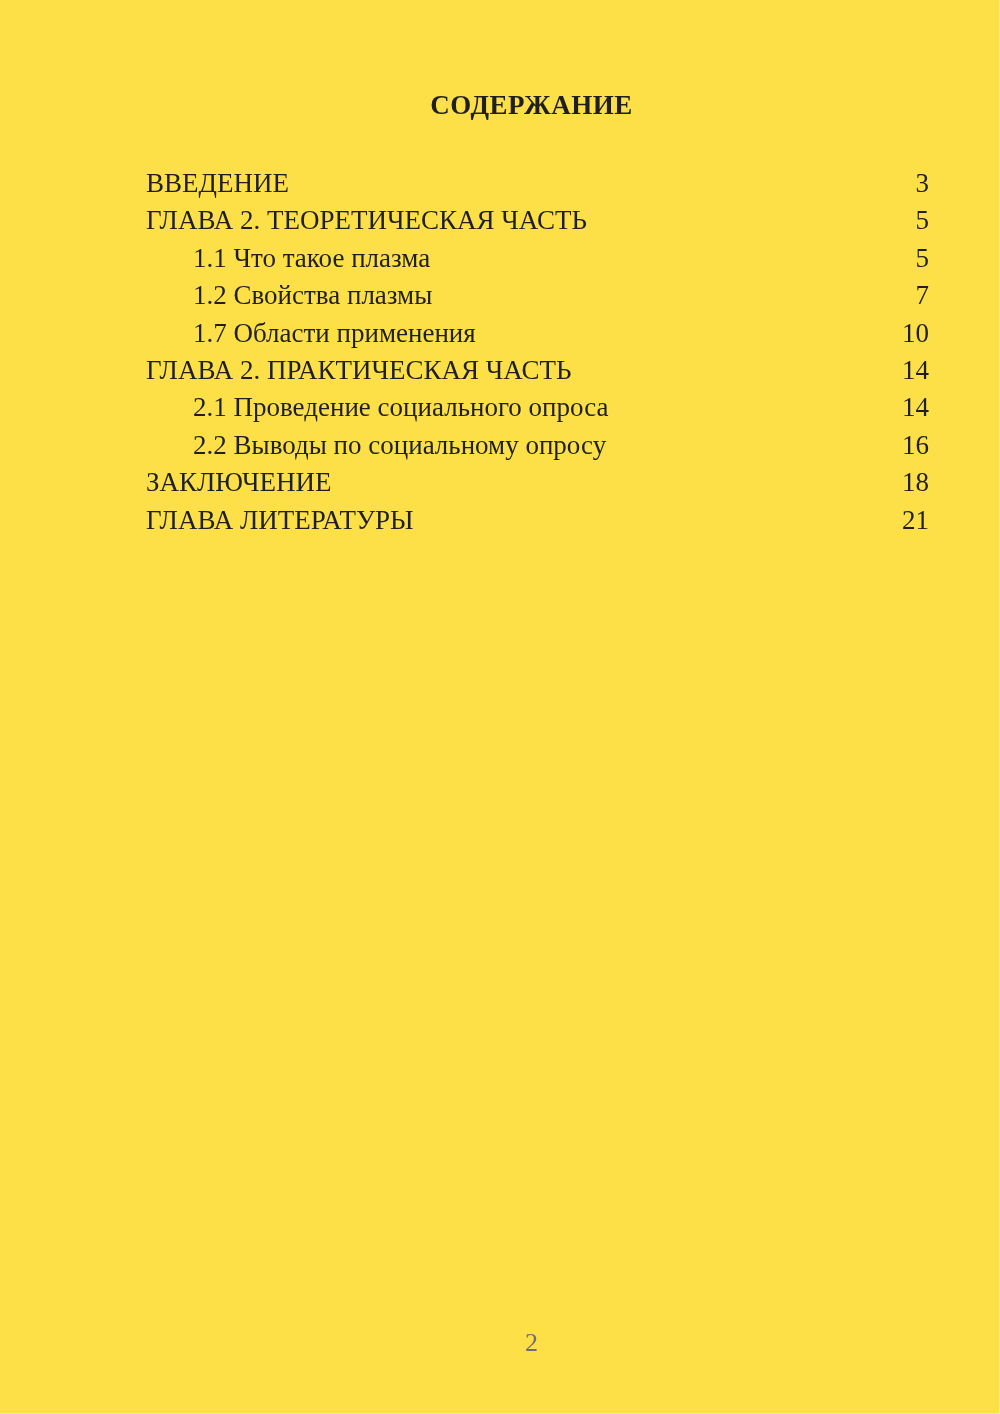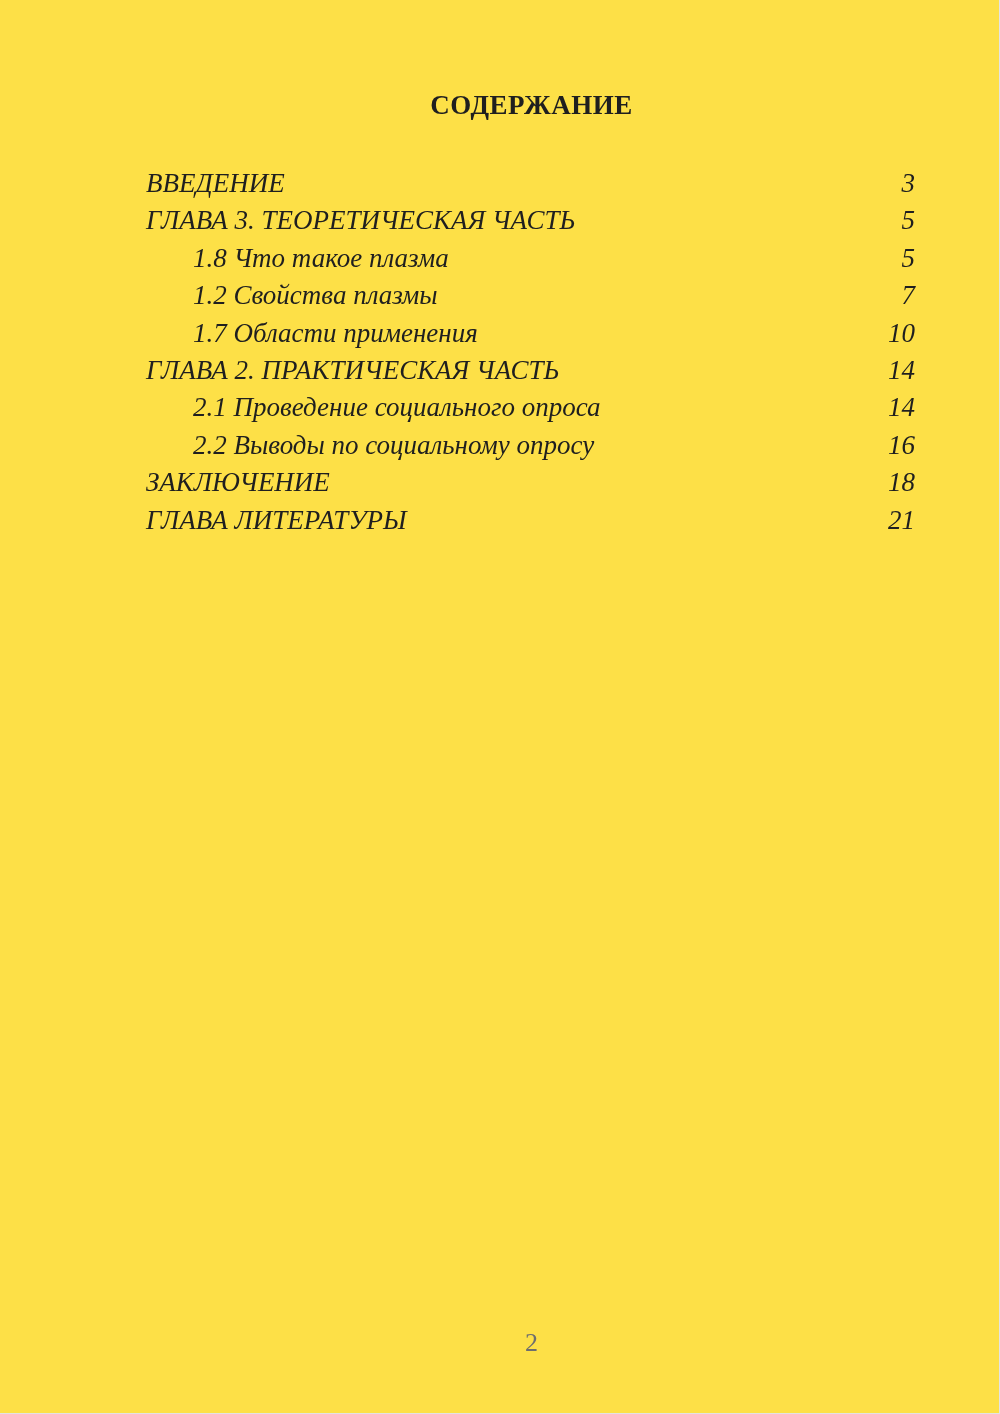--- a/index.html
+++ b/index.html
@@ -33,22 +33,21 @@
     font-size: 27px;
     line-height: 1;
     font-weight: bold;
     color: #1f1f1f;
     letter-spacing: 0.5px;
   }
   .toc {
     position: absolute;
     top: 165px;
     left: 146px;
-    right: 84px;
-    font-style: italic;
+    right: 70px;
   }
   .toc-row {
     display: flex;
     justify-content: space-between;
     align-items: baseline;
     height: 37.4px;
     line-height: 37.4px;
     font-size: 27px;
     color: #1f1f1f;
     white-space: nowrap;
@@ -80,25 +79,25 @@
 <div class="page">
 
   <h1 class="doc-title">СОДЕРЖАНИЕ</h1>
 
   <div class="toc" id="toc">
       <div class="toc-row">
         <span class="toc-label">ВВЕДЕНИЕ</span>
         <span class="toc-page">3</span>
       </div>
       <div class="toc-row">
-        <span class="toc-label">ГЛАВА 3. ТЕОРЕТИЧЕСКАЯ ЧАСТЬ</span>
+        <span class="toc-label">ГЛАВА 2. ТЕОРЕТИЧЕСКАЯ ЧАСТЬ</span>
         <span class="toc-page">5</span>
       </div>
       <div class="toc-row indent">
-        <span class="toc-label">1.8 Что такое плазма</span>
+        <span class="toc-label">1.1 Что такое плазма</span>
         <span class="toc-page">5</span>
       </div>
       <div class="toc-row indent">
         <span class="toc-label">1.2 Свойства плазмы</span>
         <span class="toc-page">7</span>
       </div>
       <div class="toc-row indent">
         <span class="toc-label">1.7 Области применения</span>
         <span class="toc-page">10</span>
       </div>

